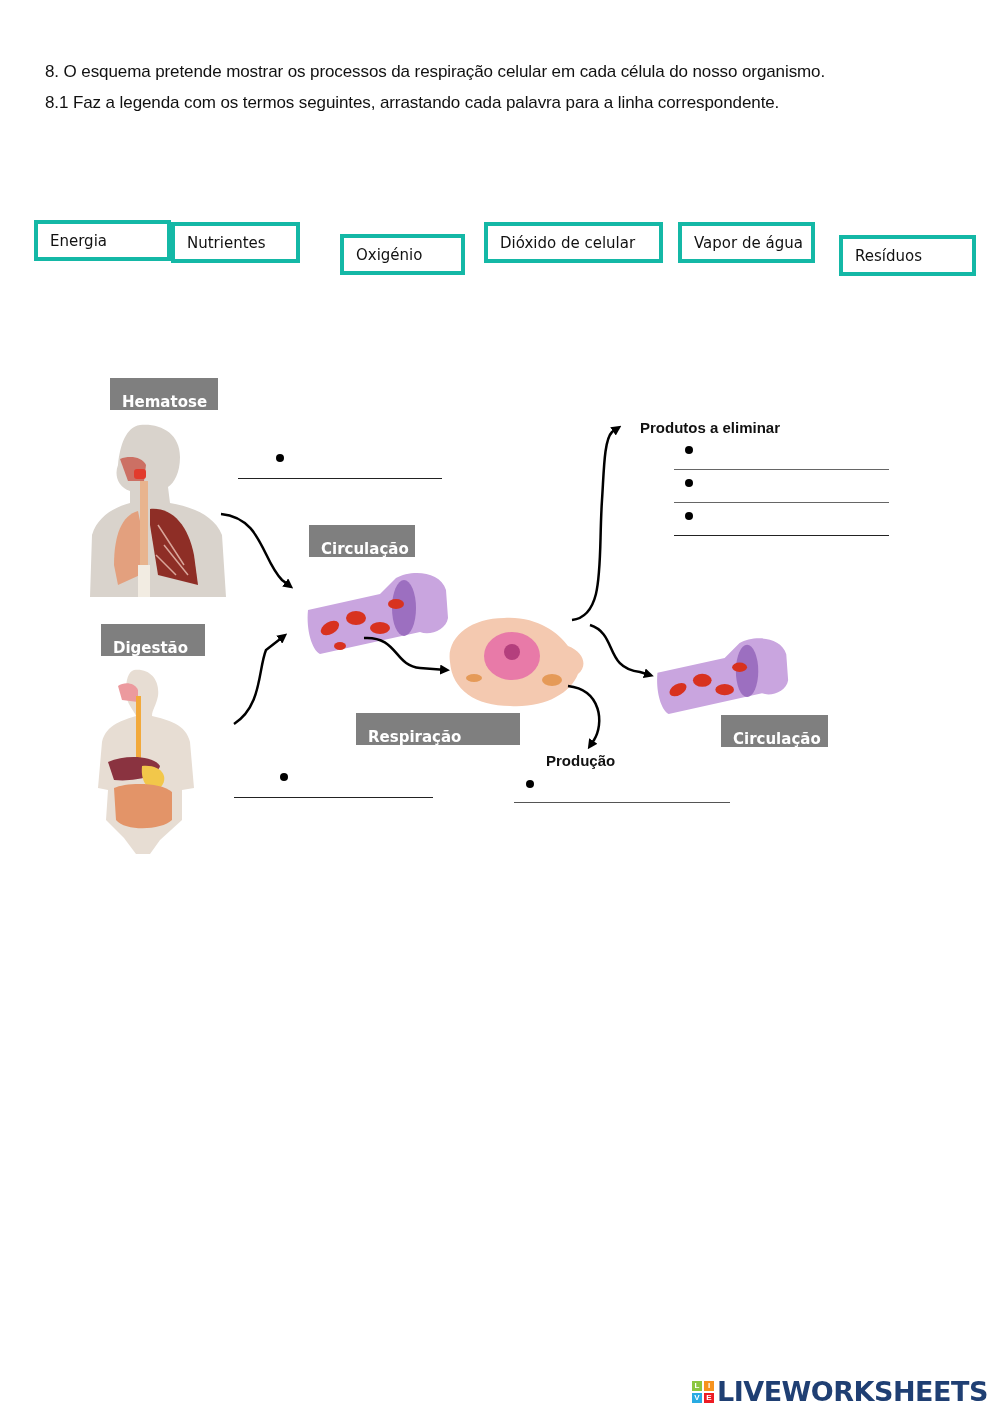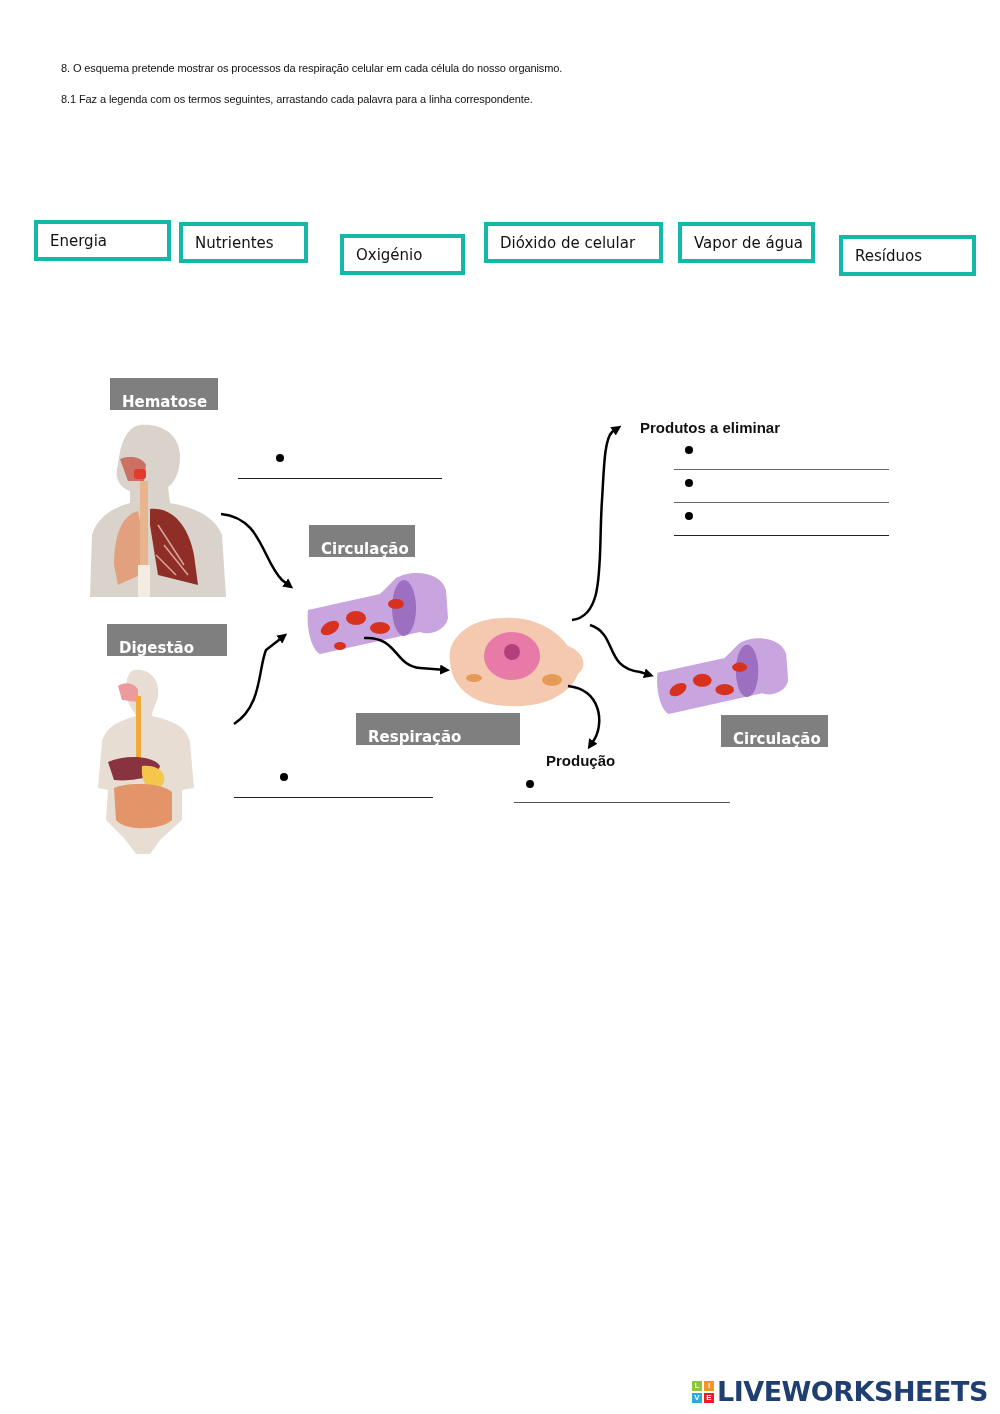--- a/index.html
+++ b/index.html
@@ -1,37 +1,37 @@
 <!DOCTYPE html>
 <html><head>
 <meta charset="utf-8">
 <style>
   html, body { margin:0; padding:0; background:#fff; }
   body { width:1000px; height:1414px; position:relative; overflow:hidden; font-family:"Liberation Sans", sans-serif; color:#111; }
-  .q { position:absolute; left:61px; font-size:11px; letter-spacing:-0.1px; }
+  .q { position:absolute; left:45px; font-size:17px; letter-spacing:-0.1px; }
   .word { position:absolute; border:4px solid #14b8a6; background:#fff; font-family:"DejaVu Sans", sans-serif; font-size:15px; padding:8px 0 0 12px; box-sizing:border-box; cursor:grab; height:41px; }
   .tag { position:absolute; background:#7f7f7f; color:#fff; font-family:"DejaVu Sans", sans-serif; font-weight:bold; font-size:15px; height:32px; line-height:32px; padding:8px 12px; box-sizing:border-box; }
   .lbl { position:absolute; font-family:Liberation Sans, sans-serif; font-weight:bold; font-size:15px; color:#111; }
   .line { position:absolute; height:1px; background:#222; }
   .dot { position:absolute; width:8px; height:8px; border-radius:50%; background:#000; }
   .drop { position:absolute; height:28px; cursor:pointer; }
   svg.art { position:absolute; overflow:visible; }
   .logo { position:absolute; left:692px; top:1376px; display:flex; align-items:center; }
   .logo .blocks { display:grid; grid-template-columns:10px 10px; grid-gap:2px; margin-right:3px; }
   .logo .blocks span { width:10px; height:10px; display:block; color:#fff; font-size:8px; font-weight:bold; line-height:10px; text-align:center; }
   .logo .text { font-family:"DejaVu Sans", sans-serif; font-weight:bold; font-size:27px; color:#1f3f73; letter-spacing:-0.5px; }
 </style>
 </head>
 <body>
 
 <div class="q" style="top:62px">8. O esquema pretende mostrar os processos da respiração celular em cada célula do nosso organismo.</div>
 <div class="q" style="top:93px">8.1 Faz a legenda com os termos seguintes, arrastando cada palavra para a linha correspondente.</div>
 
 <div class="word" style="left:34px;top:220px;width:137px">Energia</div>
-<div class="word" style="left:179px;top:222px;width:129px">Nutrientes</div>
+<div class="word" style="left:171px;top:222px;width:129px">Nutrientes</div>
 <div class="word" style="left:340px;top:234px;width:125px">Oxigénio</div>
 <div class="word" style="left:484px;top:222px;width:179px">Dióxido de celular</div>
 <div class="word" style="left:678px;top:222px;width:137px">Vapor de água</div>
 <div class="word" style="left:839px;top:235px;width:137px">Resíduos</div>
 
 <svg class="art" style="left:88px;top:425px" width="140" height="175" viewBox="0 0 140 175">
   <path d="M52 0 C72 -2 92 8 92 32 C92 48 86 58 80 62 L82 78 C104 82 126 90 134 110 L138 172 L2 172 L4 110 C10 90 28 82 42 78 L42 66 C30 62 26 50 30 40 C32 20 38 2 52 0 Z" fill="#d9d3cc"></path>
   <path d="M32 34 C42 30 54 32 58 40 L56 56 L40 56 Z" fill="#c8584a" opacity="0.8"></path>
   <rect x="46" y="44" width="12" height="10" rx="3" fill="#e23b2d"></rect>
   <rect x="52" y="56" width="8" height="84" fill="#e8b48e"></rect>
@@ -69,21 +69,21 @@
 <div class="tag" style="left:356px;top:713px;width:164px">Respiração celular</div>
 
 <svg class="art" style="left:96px;top:670px" width="100" height="185" viewBox="0 0 100 185">
   <path d="M38 0 C54 -2 64 10 62 26 C60 36 56 40 56 46 C72 50 90 54 94 72 L98 118 L86 120 L86 150 L64 170 L54 184 L40 184 L28 168 L10 150 L12 120 L2 118 L6 72 C10 54 28 50 40 46 C38 40 30 34 30 22 C30 10 32 2 38 0 Z" fill="#e7ddd3"></path>
   <path d="M22 16 C28 12 38 12 42 20 L42 32 L26 30 Z" fill="#ec9a9e"></path>
   <rect x="40" y="26" width="5" height="70" fill="#f2a93b"></rect>
   <path d="M12 92 C30 84 58 86 64 96 C62 106 40 112 18 110 Z" fill="#8a3340"></path>
   <path d="M46 96 C66 94 74 108 64 118 C56 122 44 116 46 96 Z" fill="#f2c74a"></path>
   <path d="M18 118 C30 112 66 112 76 122 L76 150 C66 160 30 162 20 150 Z" fill="#e39468"></path>
 </svg>
-<div class="tag" style="left:107px;top:624px;width:120px">Digestão</div>
+<div class="tag" style="left:101px;top:624px;width:104px">Digestão</div>
 
 <div class="dot" style="left:280px;top:773px"></div>
 <div class="line" style="left:234px;top:797px;width:199px"></div>
 <div class="drop" style="left:234px;top:769px;width:199px"></div>
 
 <div class="lbl" style="left:640px;top:419px">Produtos a eliminar</div>
 <div class="dot" style="left:685px;top:446px"></div>
 <div class="line" style="left:674px;top:469px;width:215px;background:#666"></div>
 <div class="drop" style="left:674px;top:441px;width:215px"></div>
 <div class="dot" style="left:685px;top:479px"></div>

